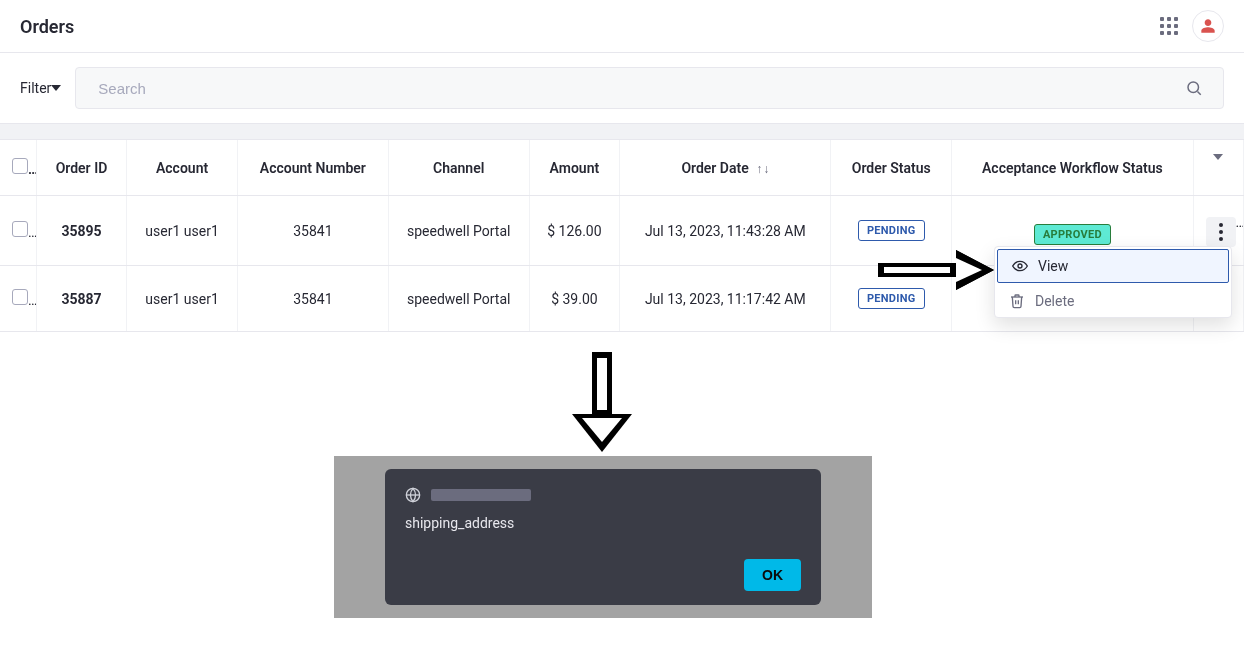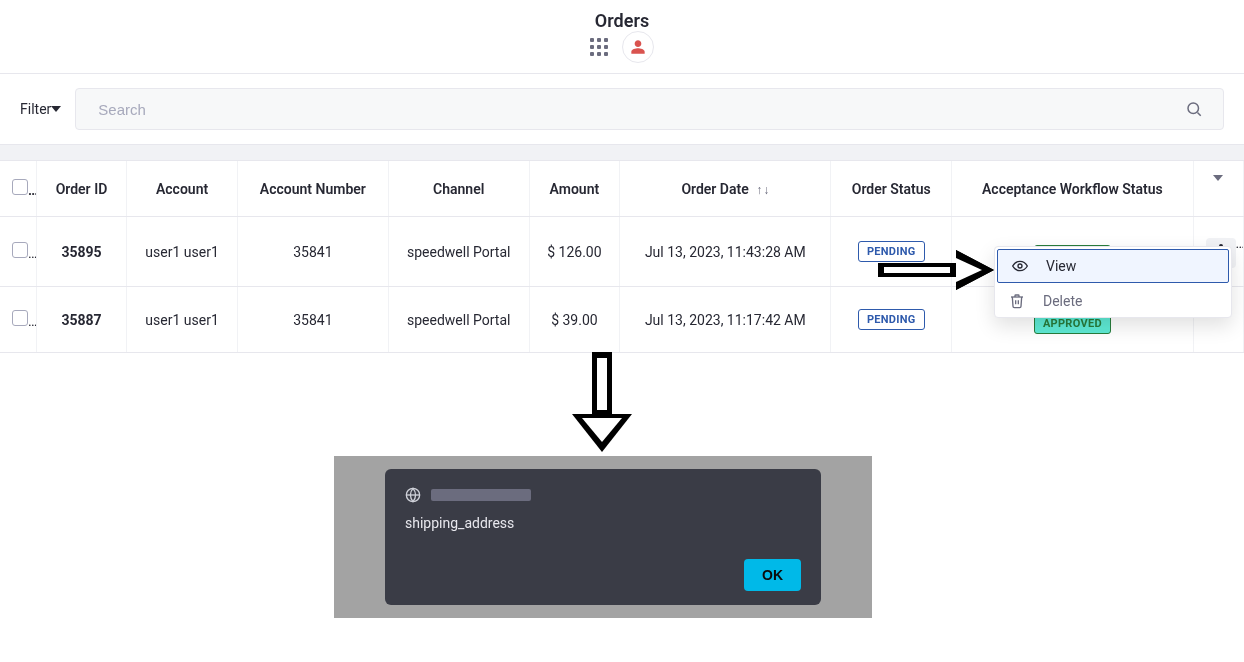--- a/index.html
+++ b/index.html
@@ -10,21 +10,20 @@
     color: #272833;
     background: #fff;
     width: 1244px;
   }
   .header {
     display: flex;
     align-items: center;
     justify-content: space-between;
     padding: 10px 20px;
     border-bottom: 1px solid #e7e7ed;
-    flex-direction: column;
   }
   .header h1 {
     font-size: 18px;
     margin: 0;
     font-weight: 600;
   }
   .header-right { display: flex; align-items: center; gap: 14px; }
   .apps-icon {
     width: 18px; height: 18px;
     display: grid;
@@ -153,21 +152,21 @@
     width: 238px;
     background:#fff;
     border:1px solid #e7e7ed;
     border-radius:4px;
     box-shadow: 0 8px 20px rgba(0,0,0,.12);
     z-index:10;
   }
   .dropdown-item {
     display:flex;
     align-items:center;
-    gap:18px;
+    gap:10px;
     padding:8px 14px;
     font-size:14px;
     color:#6b6c7e;
     cursor:pointer;
   }
   .dropdown-item.selected {
     border:1px solid #2e5aac;
     margin:2px;
     border-radius:2px;
     background:#f0f5ff;

